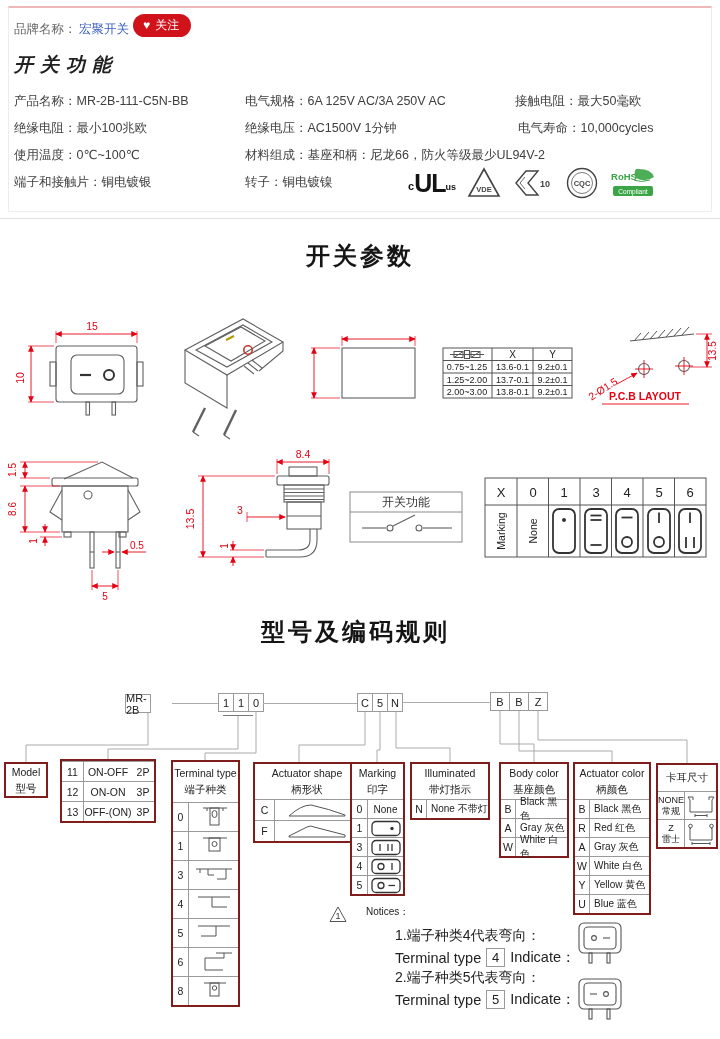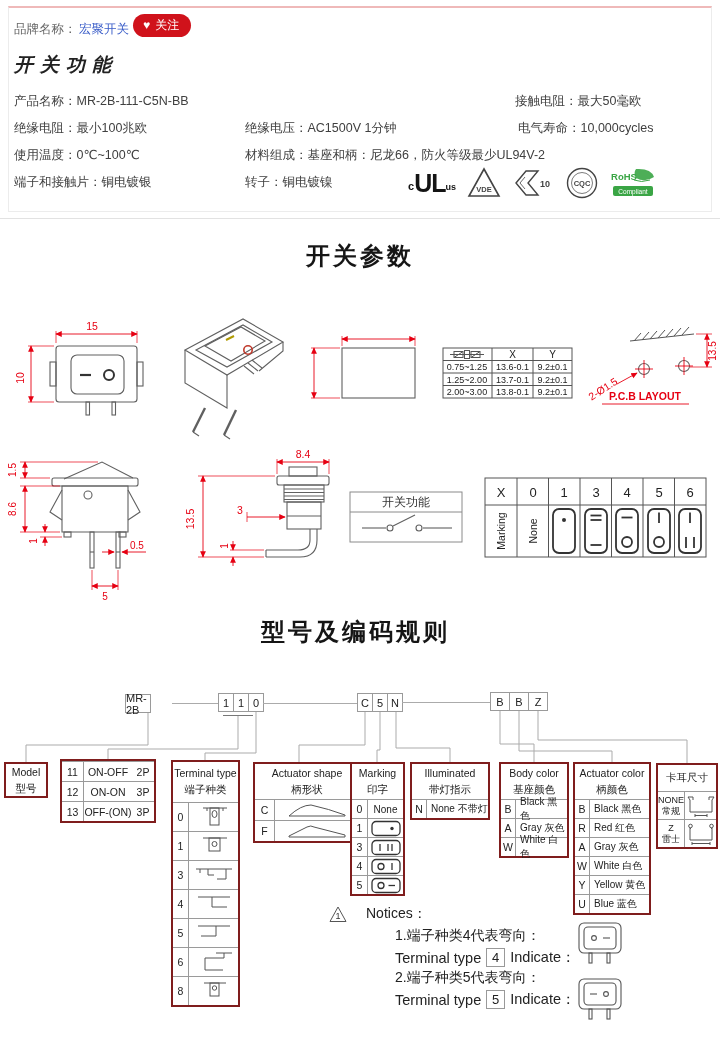--- a/index.html
+++ b/index.html
@@ -56,20 +56,21 @@
   <span class="abs" style="left:14px;top:21px;font-size:12.5px;color:#666">品牌名称：</span>
   <a href="#" class="abs" style="left:79px;top:21px;font-size:12.5px;color:#3a5dc8;text-decoration:none">宏聚开关</a>
   <div class="abs" id="followbtn" style="left:133px;top:14px">
     <span>♥</span>
     <span>关注</span>
   </div>
 
   <div class="abs" style="left:14px;top:52px;font-family:'DejaVu Serif','Liberation Serif',serif;font-style:italic;font-weight:bold;font-size:19px;letter-spacing:7px;color:#222">开关功能</div>
 
   <div class="param" style="left:14px;top:93px"><span class="lab">产品名称：</span><span class="val">MR-2B-111-C5N-BB</span></div>
+  <div class="param" style="left:245px;top:93px"><span class="lab">电气规格：</span><span class="val">6A 125V AC/3A 250V AC</span></div>
   <div class="param" style="left:515px;top:93px"><span class="lab">接触电阻：</span><span class="val">最大50毫欧</span></div>
   <div class="param" style="left:14px;top:120px"><span class="lab">绝缘电阻：</span><span class="val">最小100兆欧</span></div>
   <div class="param" style="left:245px;top:120px"><span class="lab">绝缘电压：</span><span class="val">AC1500V 1分钟</span></div>
   <div class="param" style="left:518px;top:120px"><span class="lab">电气寿命：</span><span class="val">10,000cycles</span></div>
   <div class="param" style="left:14px;top:147px"><span class="lab">使用温度：</span><span class="val">0℃~100℃</span></div>
   <div class="param" style="left:245px;top:147px"><span class="lab">材料组成：</span><span class="val">基座和柄：尼龙66，防火等级最少UL94V-2</span></div>
   <div class="param" style="left:14px;top:174px"><span class="lab">端子和接触片：</span><span class="val">铜电镀银</span></div>
   <div class="param" style="left:245px;top:174px"><span class="lab">转子：</span><span class="val">铜电镀镍</span></div>
 
   <div class="abs certrow" style="left:408px;top:162px;height:42px">
@@ -645,21 +646,21 @@
             <line x1="25" y1="21" x2="25" y2="24"></line>
           </svg>
         </div>
     </div>
   </div>
 
   <svg class="abs" style="left:329px;top:906px" width="18" height="17" viewBox="0 0 18 17">
     <polygon points="9,1 17,15.5 1,15.5" fill="none" stroke="#555"></polygon>
     <text x="9" y="13" text-anchor="middle" font-size="9" fill="#333">1</text>
   </svg>
-  <div class="ntc" style="left:366px;top:905px;font-size:14px">Notices：</div>
+  <div class="ntc" style="left:366px;top:905px;font-size:10px">Notices：</div>
   <div class="ntc" style="left:395px;top:927px">1.端子种类4代表弯向：</div>
   <div class="ntc" style="left:395px;top:948px;display:flex;align-items:center;font-size:14.5px">
     <span>Terminal type</span>
       <span class="tbox">4</span>
       <span>Indicate：</span>
   </div>
   <svg class="abs nfig" style="left:576px;top:921px" width="48" height="46" viewBox="0 0 48 46">
     <rect x="3" y="2" width="42" height="30" rx="5" stroke-width="1.4"></rect>
     <rect x="8" y="6" width="32" height="22" rx="4"></rect>
     <circle cx="18" cy="17" r="2.4"></circle>

